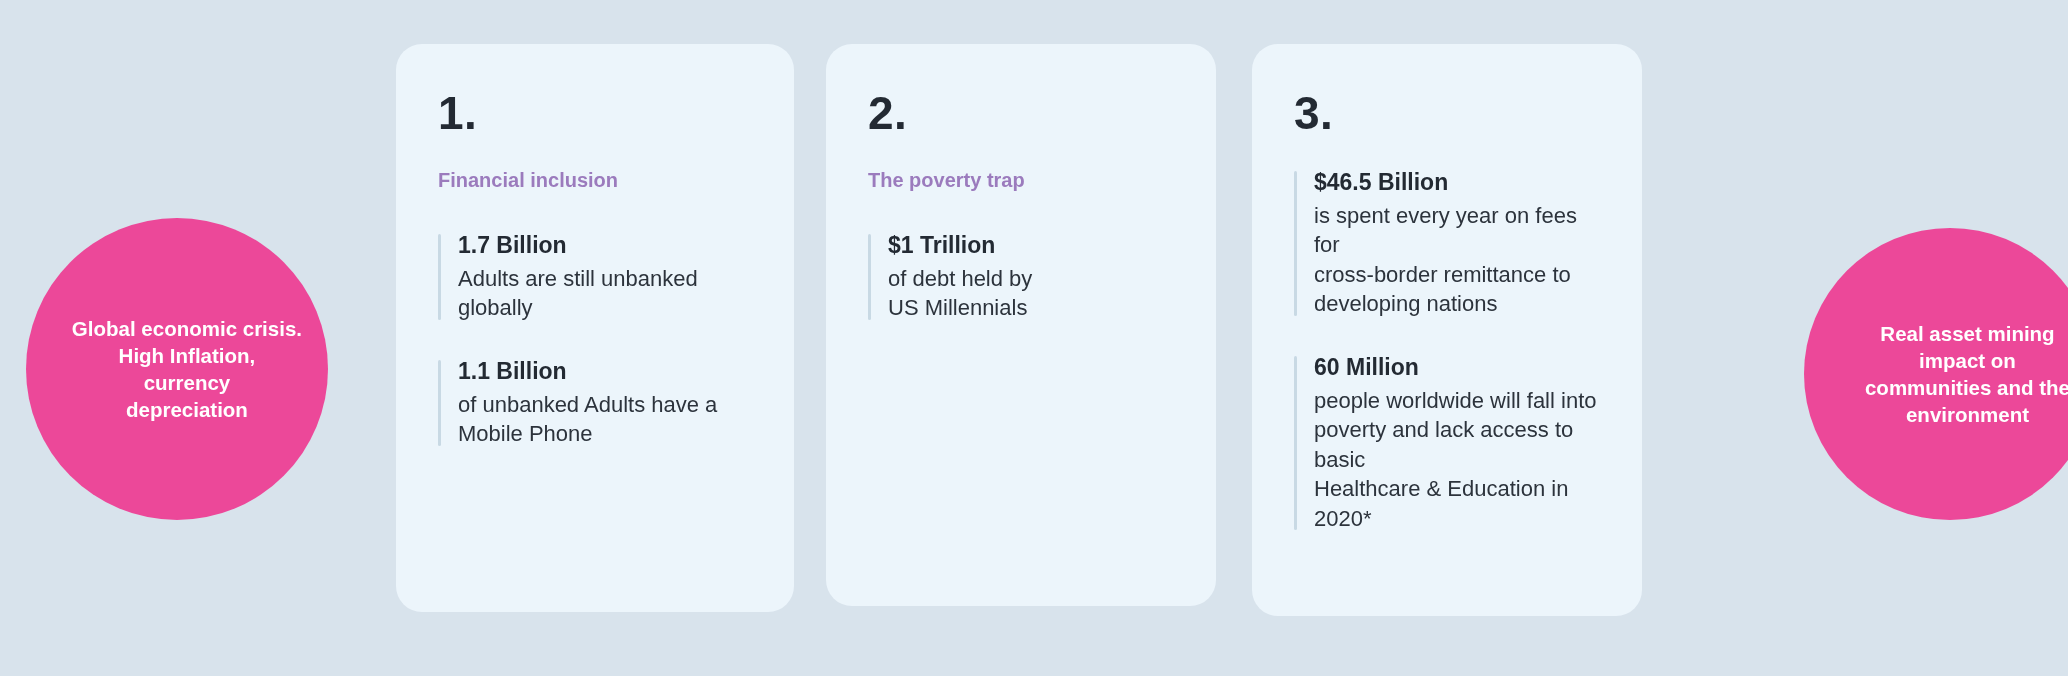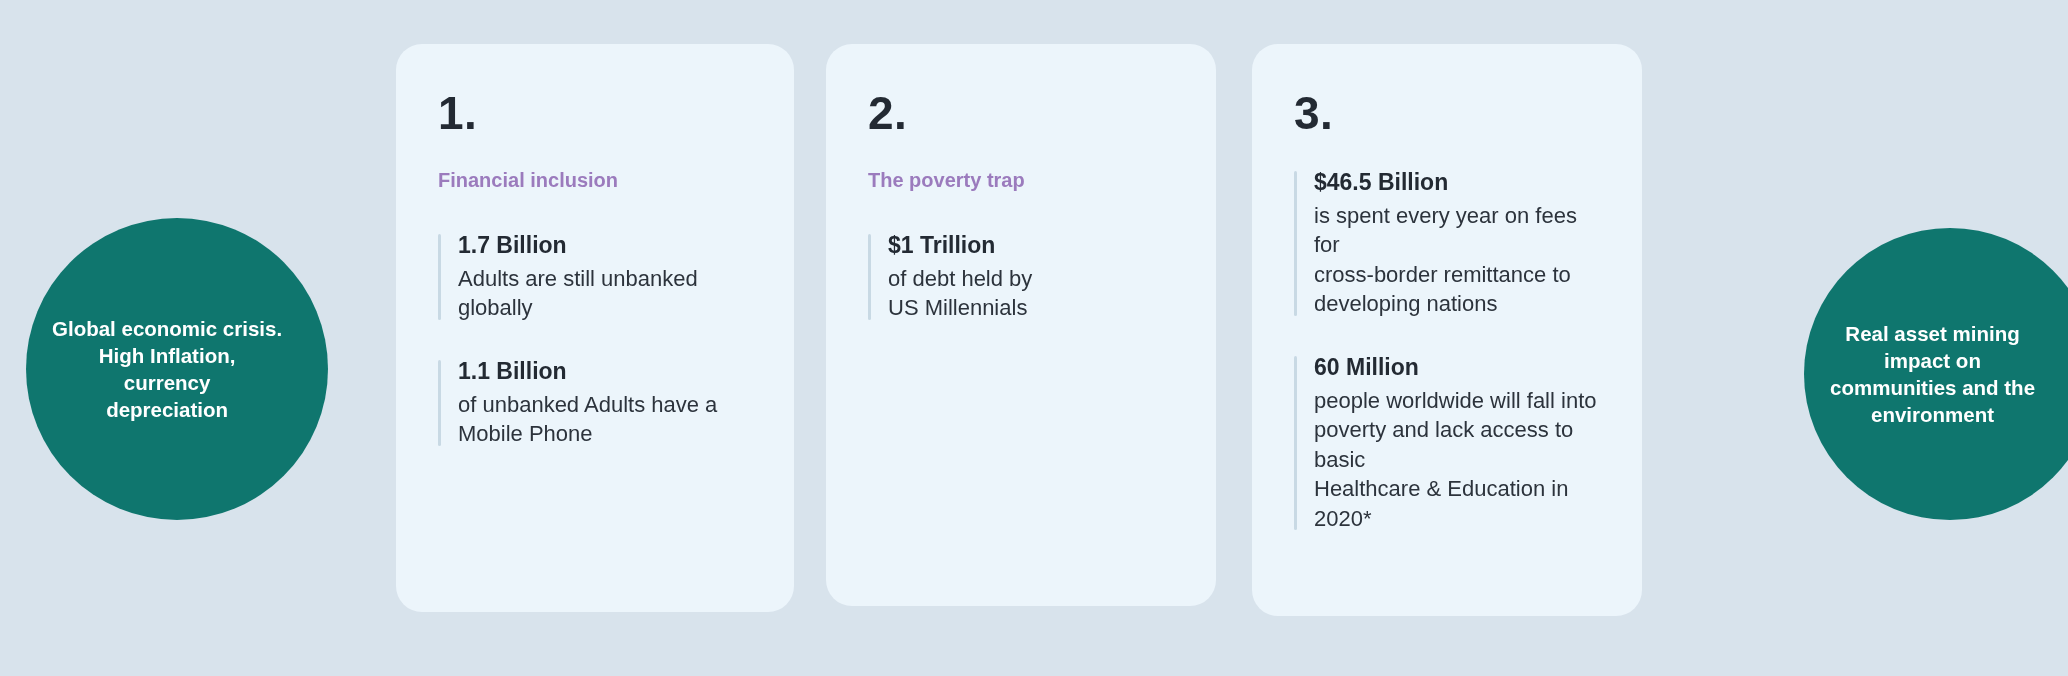--- a/index.html
+++ b/index.html
@@ -15,24 +15,24 @@
   .canvas {
     position: relative;
     width: 2068px;
     height: 676px;
   }
 
   
   .circle {
     position: absolute;
     border-radius: 50%;
-    background: #0f766e;
+    background: #ec4899;
     display: flex;
     align-items: center;
-    justify-content: flex-start;
+    justify-content: flex-end;
     text-align: center;
   }
 
   .circle-text {
     color: #ffffff;
     font-weight: bold;
     font-size: 20.5px;
     line-height: 1.32;
     padding: 0 26px;
     white-space: pre-line;

